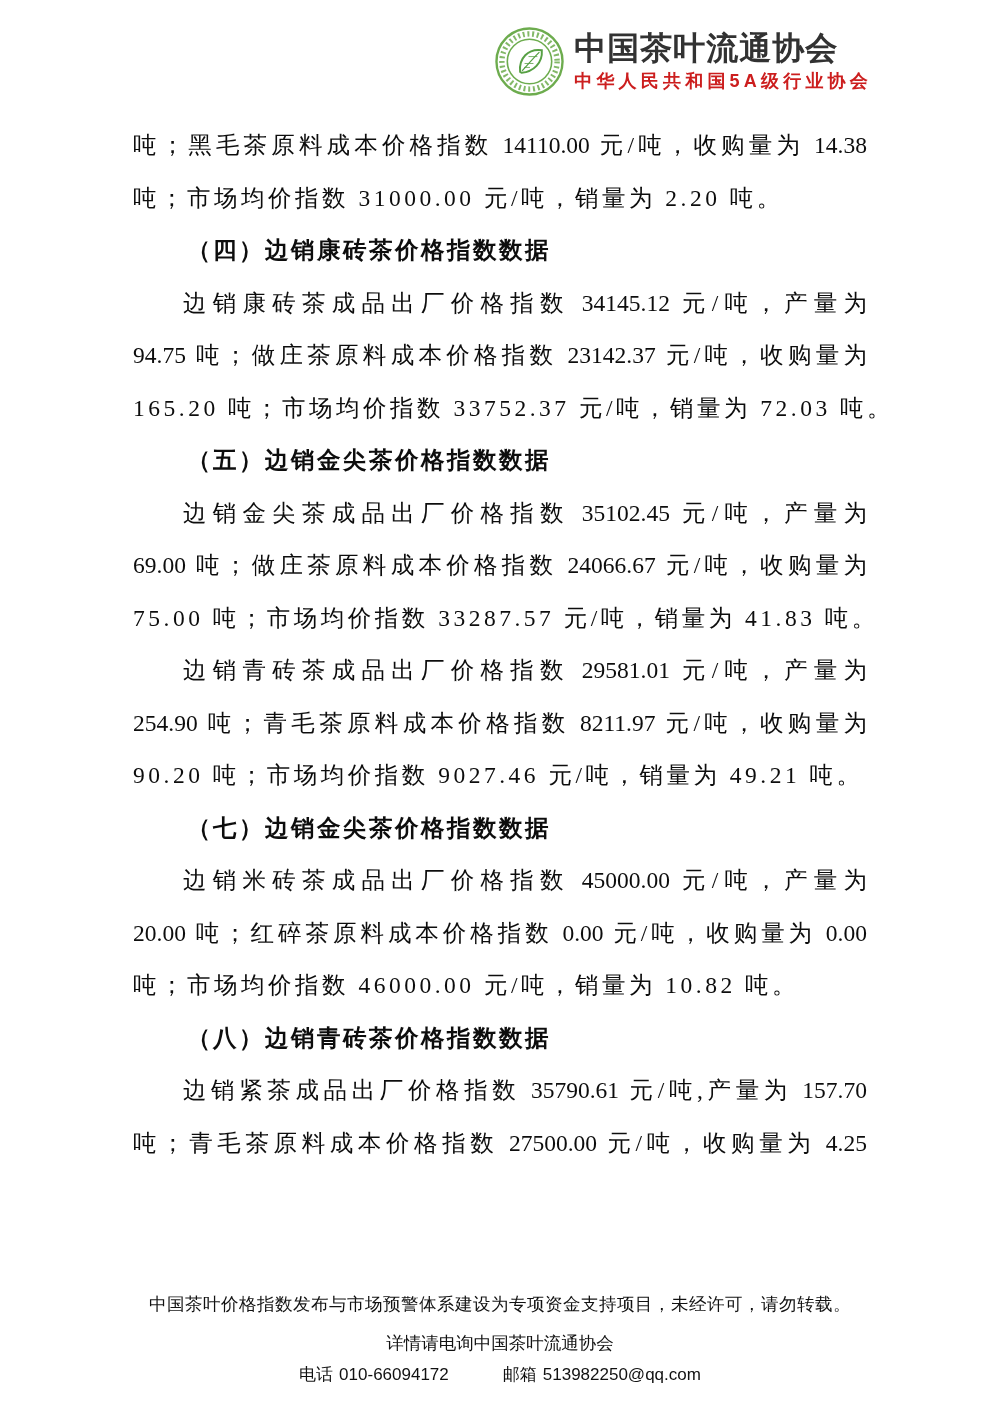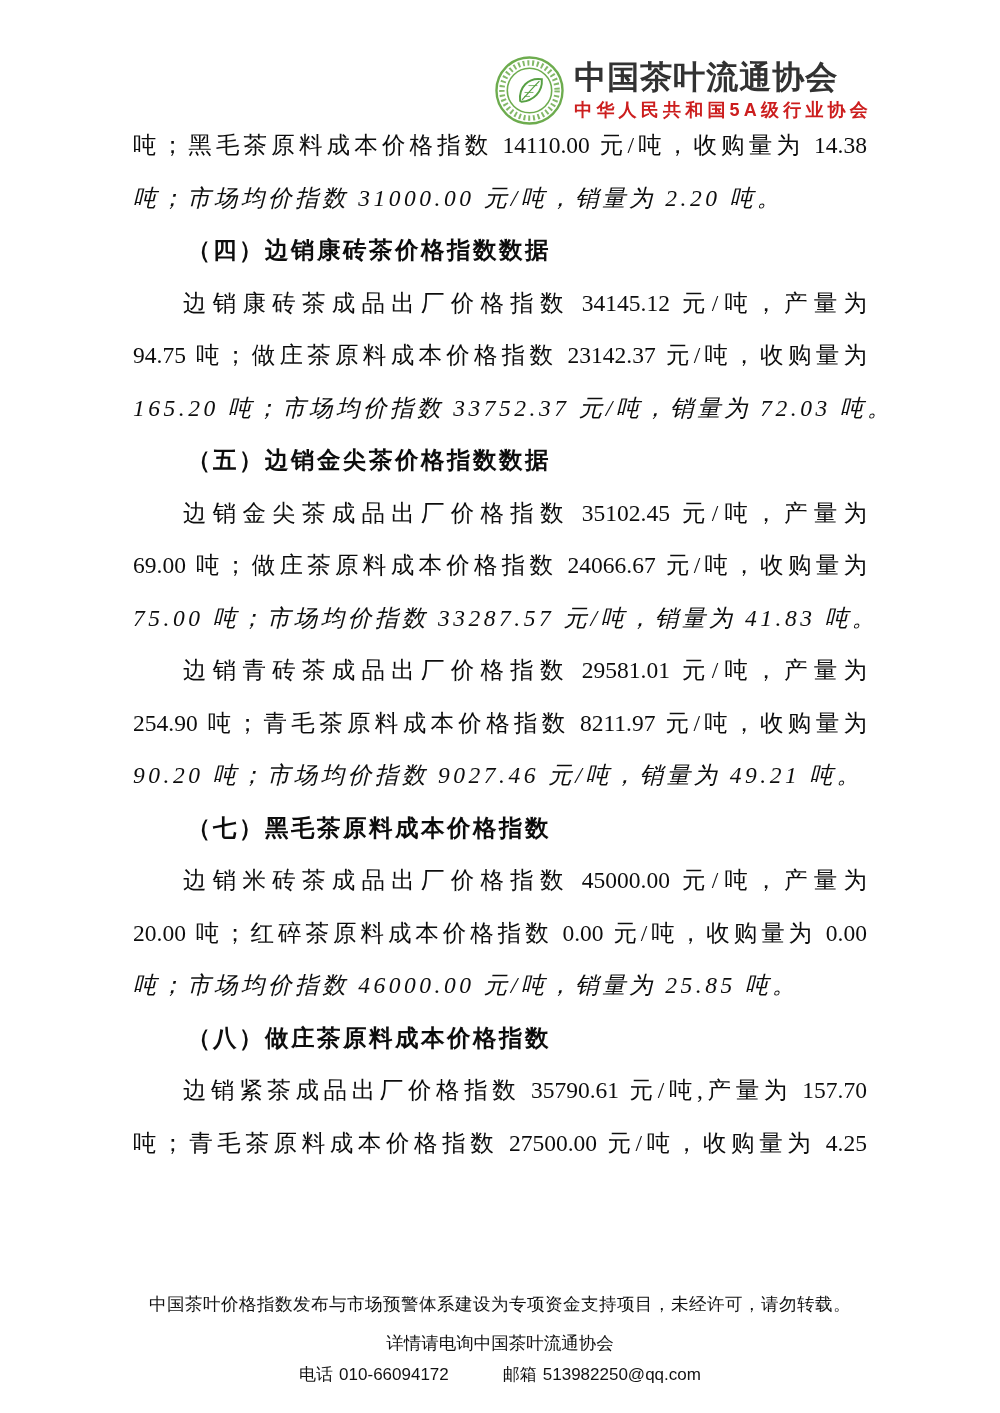--- a/index.html
+++ b/index.html
@@ -7,21 +7,21 @@
     width:1000px; height:1413px;
     background:#ffffff;
     font-family:"Liberation Serif", "DejaVu Serif", serif;
     color:#111111;
   }
   .page { position:relative; width:1000px; height:1413px; background:#ffffff; overflow:hidden; }
 
   
   .logo-block {
     position:absolute; top:26px; right:128px;
-    display:flex; align-items:center; gap:9px;margin-top:29px;
+    display:flex; align-items:center; gap:9px;
   }
   .logo-svg { width:71px; height:71px; flex:0 0 auto; }
   .logo-text { display:flex; flex-direction:column; }
   .org-name {
     font-size:32px; font-weight:bold; color:#323232;
     letter-spacing:1px; line-height:1.15; white-space:nowrap;
     font-family:"Liberation Serif", "DejaVu Serif", serif;
   }
   .org-subtitle {
     font-size:18px; font-weight:bold; color:#cc1e1e;
@@ -29,21 +29,21 @@
     font-family:"Liberation Sans", "DejaVu Sans", sans-serif;
   }
 
   
   .doc-body {
     position:absolute; left:133px; top:119px; width:734px;
     font-size:23.5px; color:#0d0d0d;
   }
   .ln { height:52.5px; line-height:52.5px; white-space:nowrap; overflow:visible; }
   .ln.stretch { text-align:justify; text-align-last:justify; text-justify:inter-character; }
-  .ln.last { letter-spacing:3.5px;font-style:italic; }
+  .ln.last { letter-spacing:3.5px; }
   .ln.head { font-weight:bold; letter-spacing:2.5px; padding-left:54px; }
   .ln.indent { padding-left:50px; }
 
   
   .footer { position:absolute; left:0; top:1292px; width:1000px; text-align:center; color:#111; }
   .f1 { font-size:17.5px; letter-spacing:0.5px; }
   .f2 { font-size:17.5px; margin-top:15px; }
   .f3 {
     font-size:17px; margin-top:8px;
     font-family:"Liberation Sans", "DejaVu Sans", sans-serif;
@@ -78,25 +78,25 @@
     <div class="ln stretch indent">边销康砖茶成品出厂价格指数 34145.12 元/吨，产量为</div>
     <div class="ln stretch">94.75 吨；做庄茶原料成本价格指数 23142.37 元/吨，收购量为</div>
     <div class="ln last">165.20 吨；市场均价指数 33752.37 元/吨，销量为 72.03 吨。</div>
     <div class="ln head">（五）边销金尖茶价格指数数据</div>
     <div class="ln stretch indent">边销金尖茶成品出厂价格指数 35102.45 元/吨，产量为</div>
     <div class="ln stretch">69.00 吨；做庄茶原料成本价格指数 24066.67 元/吨，收购量为</div>
     <div class="ln last">75.00 吨；市场均价指数 33287.57 元/吨，销量为 41.83 吨。</div>
     <div class="ln stretch indent">边销青砖茶成品出厂价格指数 29581.01 元/吨，产量为</div>
     <div class="ln stretch">254.90 吨；青毛茶原料成本价格指数 8211.97 元/吨，收购量为</div>
     <div class="ln last">90.20 吨；市场均价指数 9027.46 元/吨，销量为 49.21 吨。</div>
-    <div class="ln head">（七）黑毛茶原料成本价格指数</div>
+    <div class="ln head">（七）边销金尖茶价格指数数据</div>
     <div class="ln stretch indent">边销米砖茶成品出厂价格指数 45000.00 元/吨，产量为</div>
     <div class="ln stretch">20.00 吨；红碎茶原料成本价格指数 0.00 元/吨，收购量为 0.00</div>
-    <div class="ln last">吨；市场均价指数 46000.00 元/吨，销量为 25.85 吨。</div>
-    <div class="ln head">（八）做庄茶原料成本价格指数</div>
+    <div class="ln last">吨；市场均价指数 46000.00 元/吨，销量为 10.82 吨。</div>
+    <div class="ln head">（八）边销青砖茶价格指数数据</div>
     <div class="ln stretch indent">边销紧茶成品出厂价格指数 35790.61 元/吨,产量为 157.70</div>
     <div class="ln stretch">吨；青毛茶原料成本价格指数 27500.00 元/吨，收购量为 4.25</div>
   </main>
 
   <footer class="footer">
     <div class="f1">中国茶叶价格指数发布与市场预警体系建设为专项资金支持项目，未经许可，请勿转载。</div>
     <div class="f2">详情请电询中国茶叶流通协会</div>
     <div class="f3">
       <span>电话</span><span>010-66094172</span><span class="gap"></span><span>邮箱</span><span>513982250@qq.com</span>
     </div>

